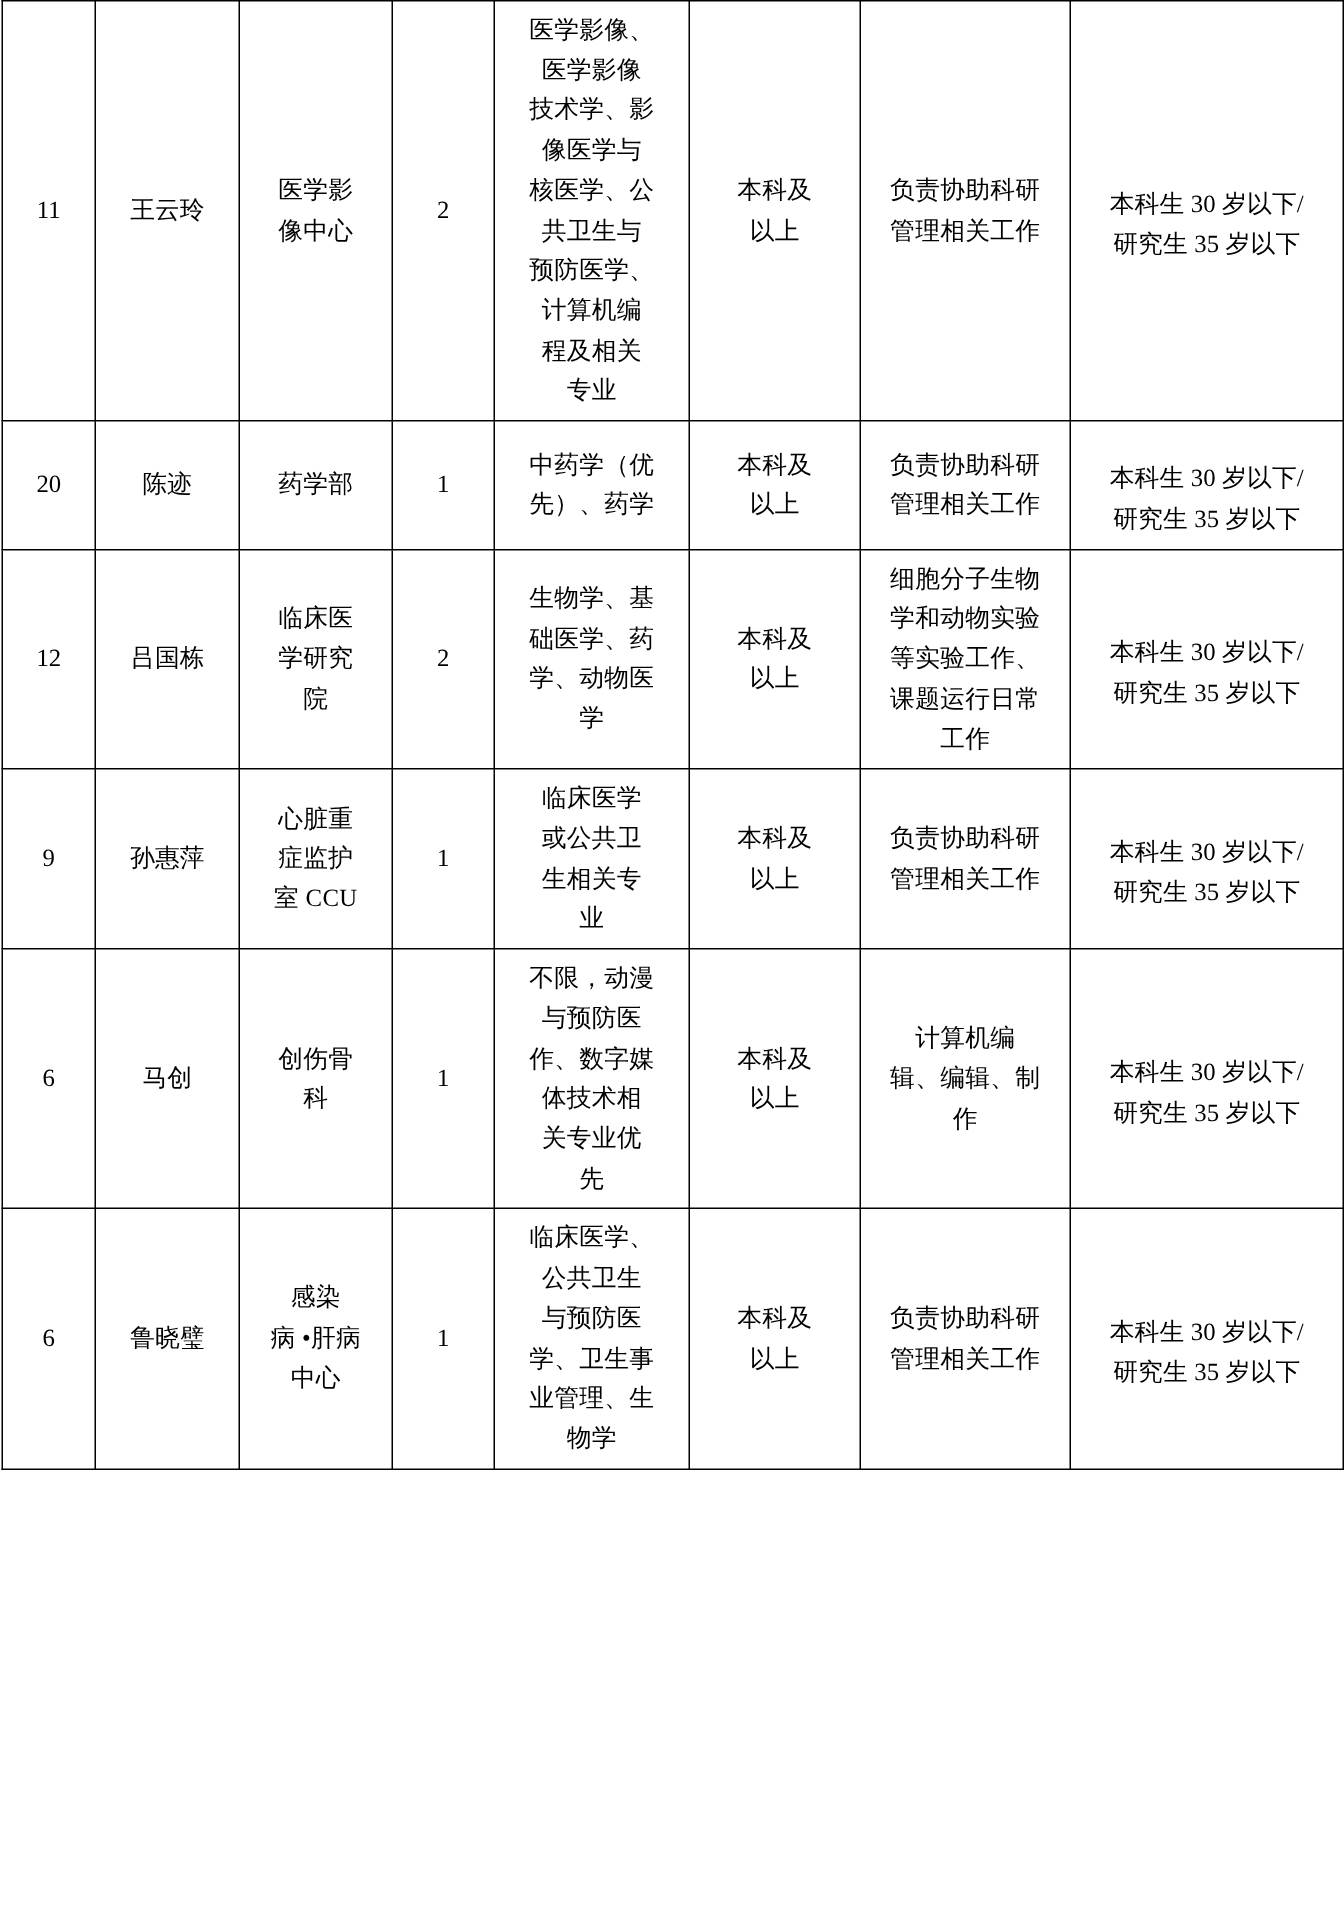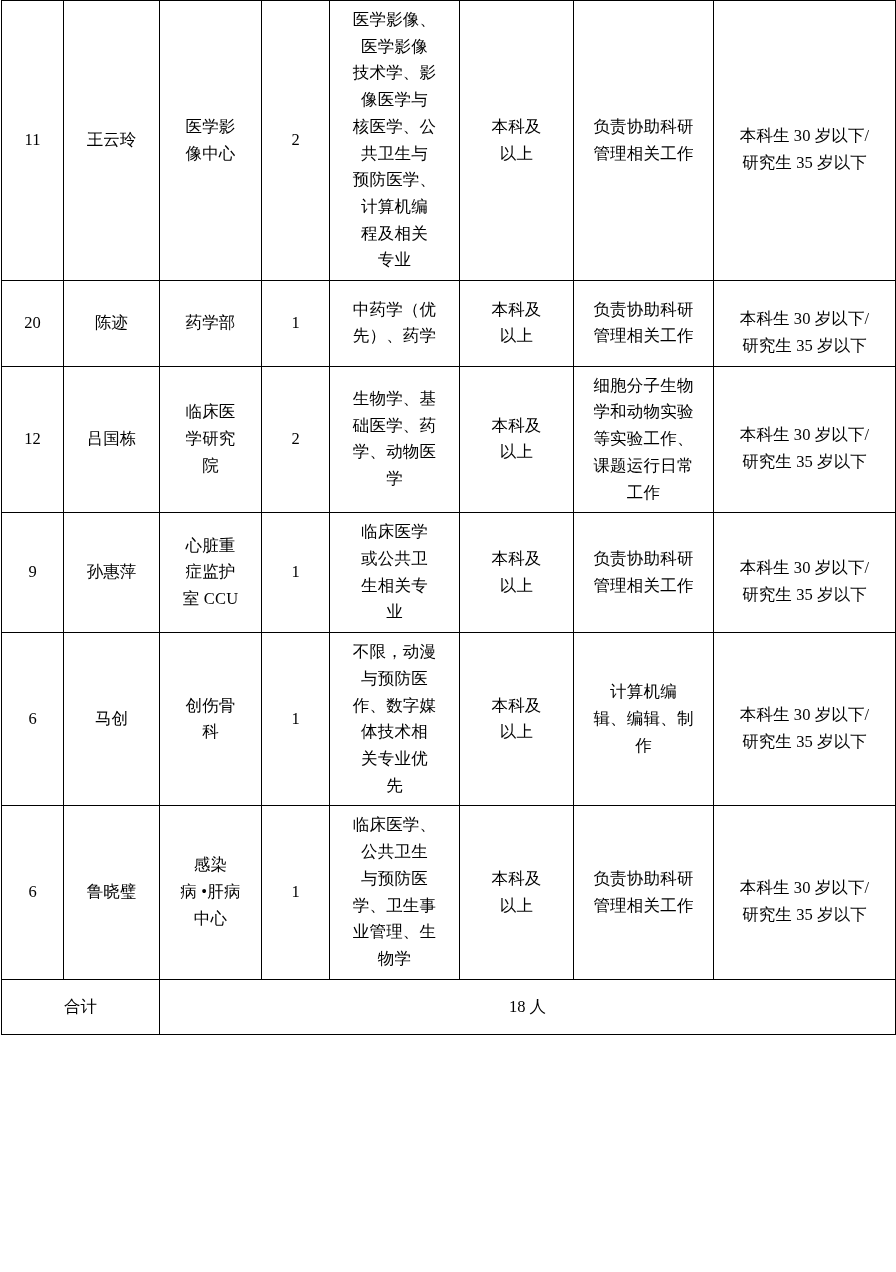--- a/index.html
+++ b/index.html
@@ -289,23 +289,15 @@
           </td>
         <td class="duty">
             <span class="cell-text">负责协助科研
 管理相关工作</span>
           </td>
         <td class="age">
             <span class="cell-text">本科生 30 岁以下/
 研究生 35 岁以下</span>
           </td>
       </tr>
-      <tr class="total-row">
-        <td class="total-label" colspan="2">
-            <span class="cell-text">合计</span>
-          </td>
-        <td class="total-value" colspan="6">
-            <span class="cell-text">18 人</span>
-          </td>
-      </tr>
     </tbody>
   </table>
 </div>
 
 </body></html>

